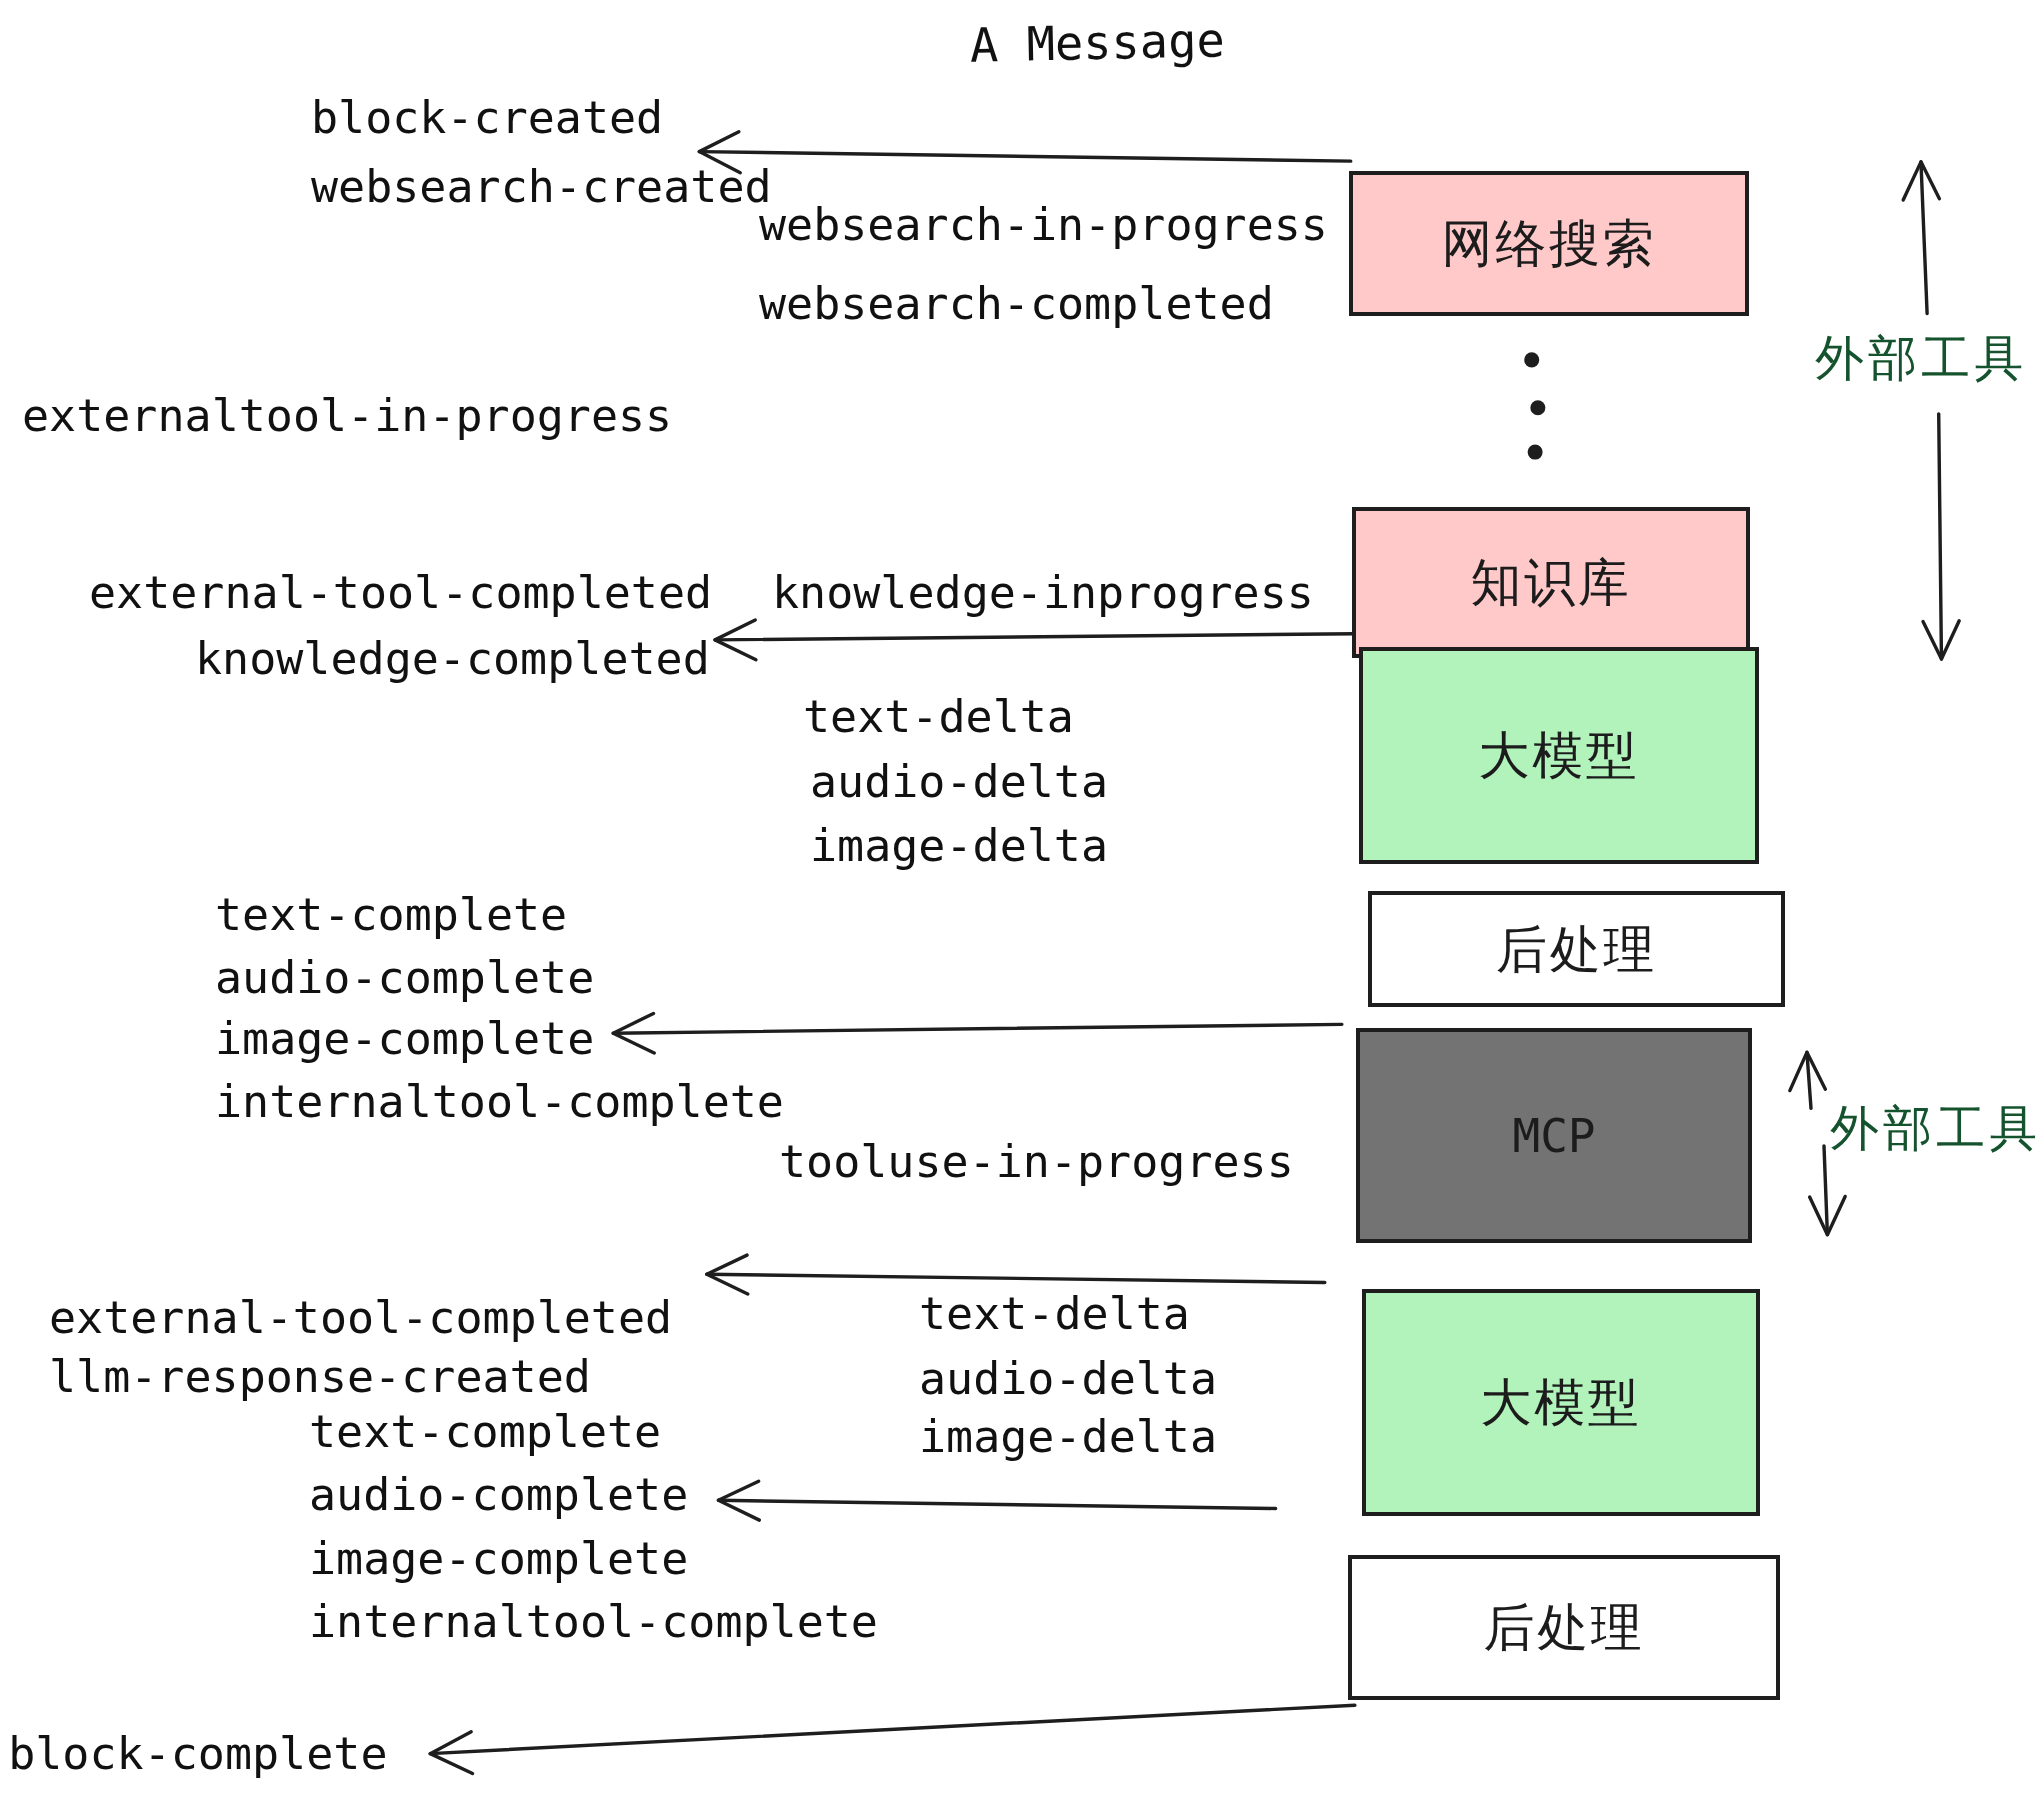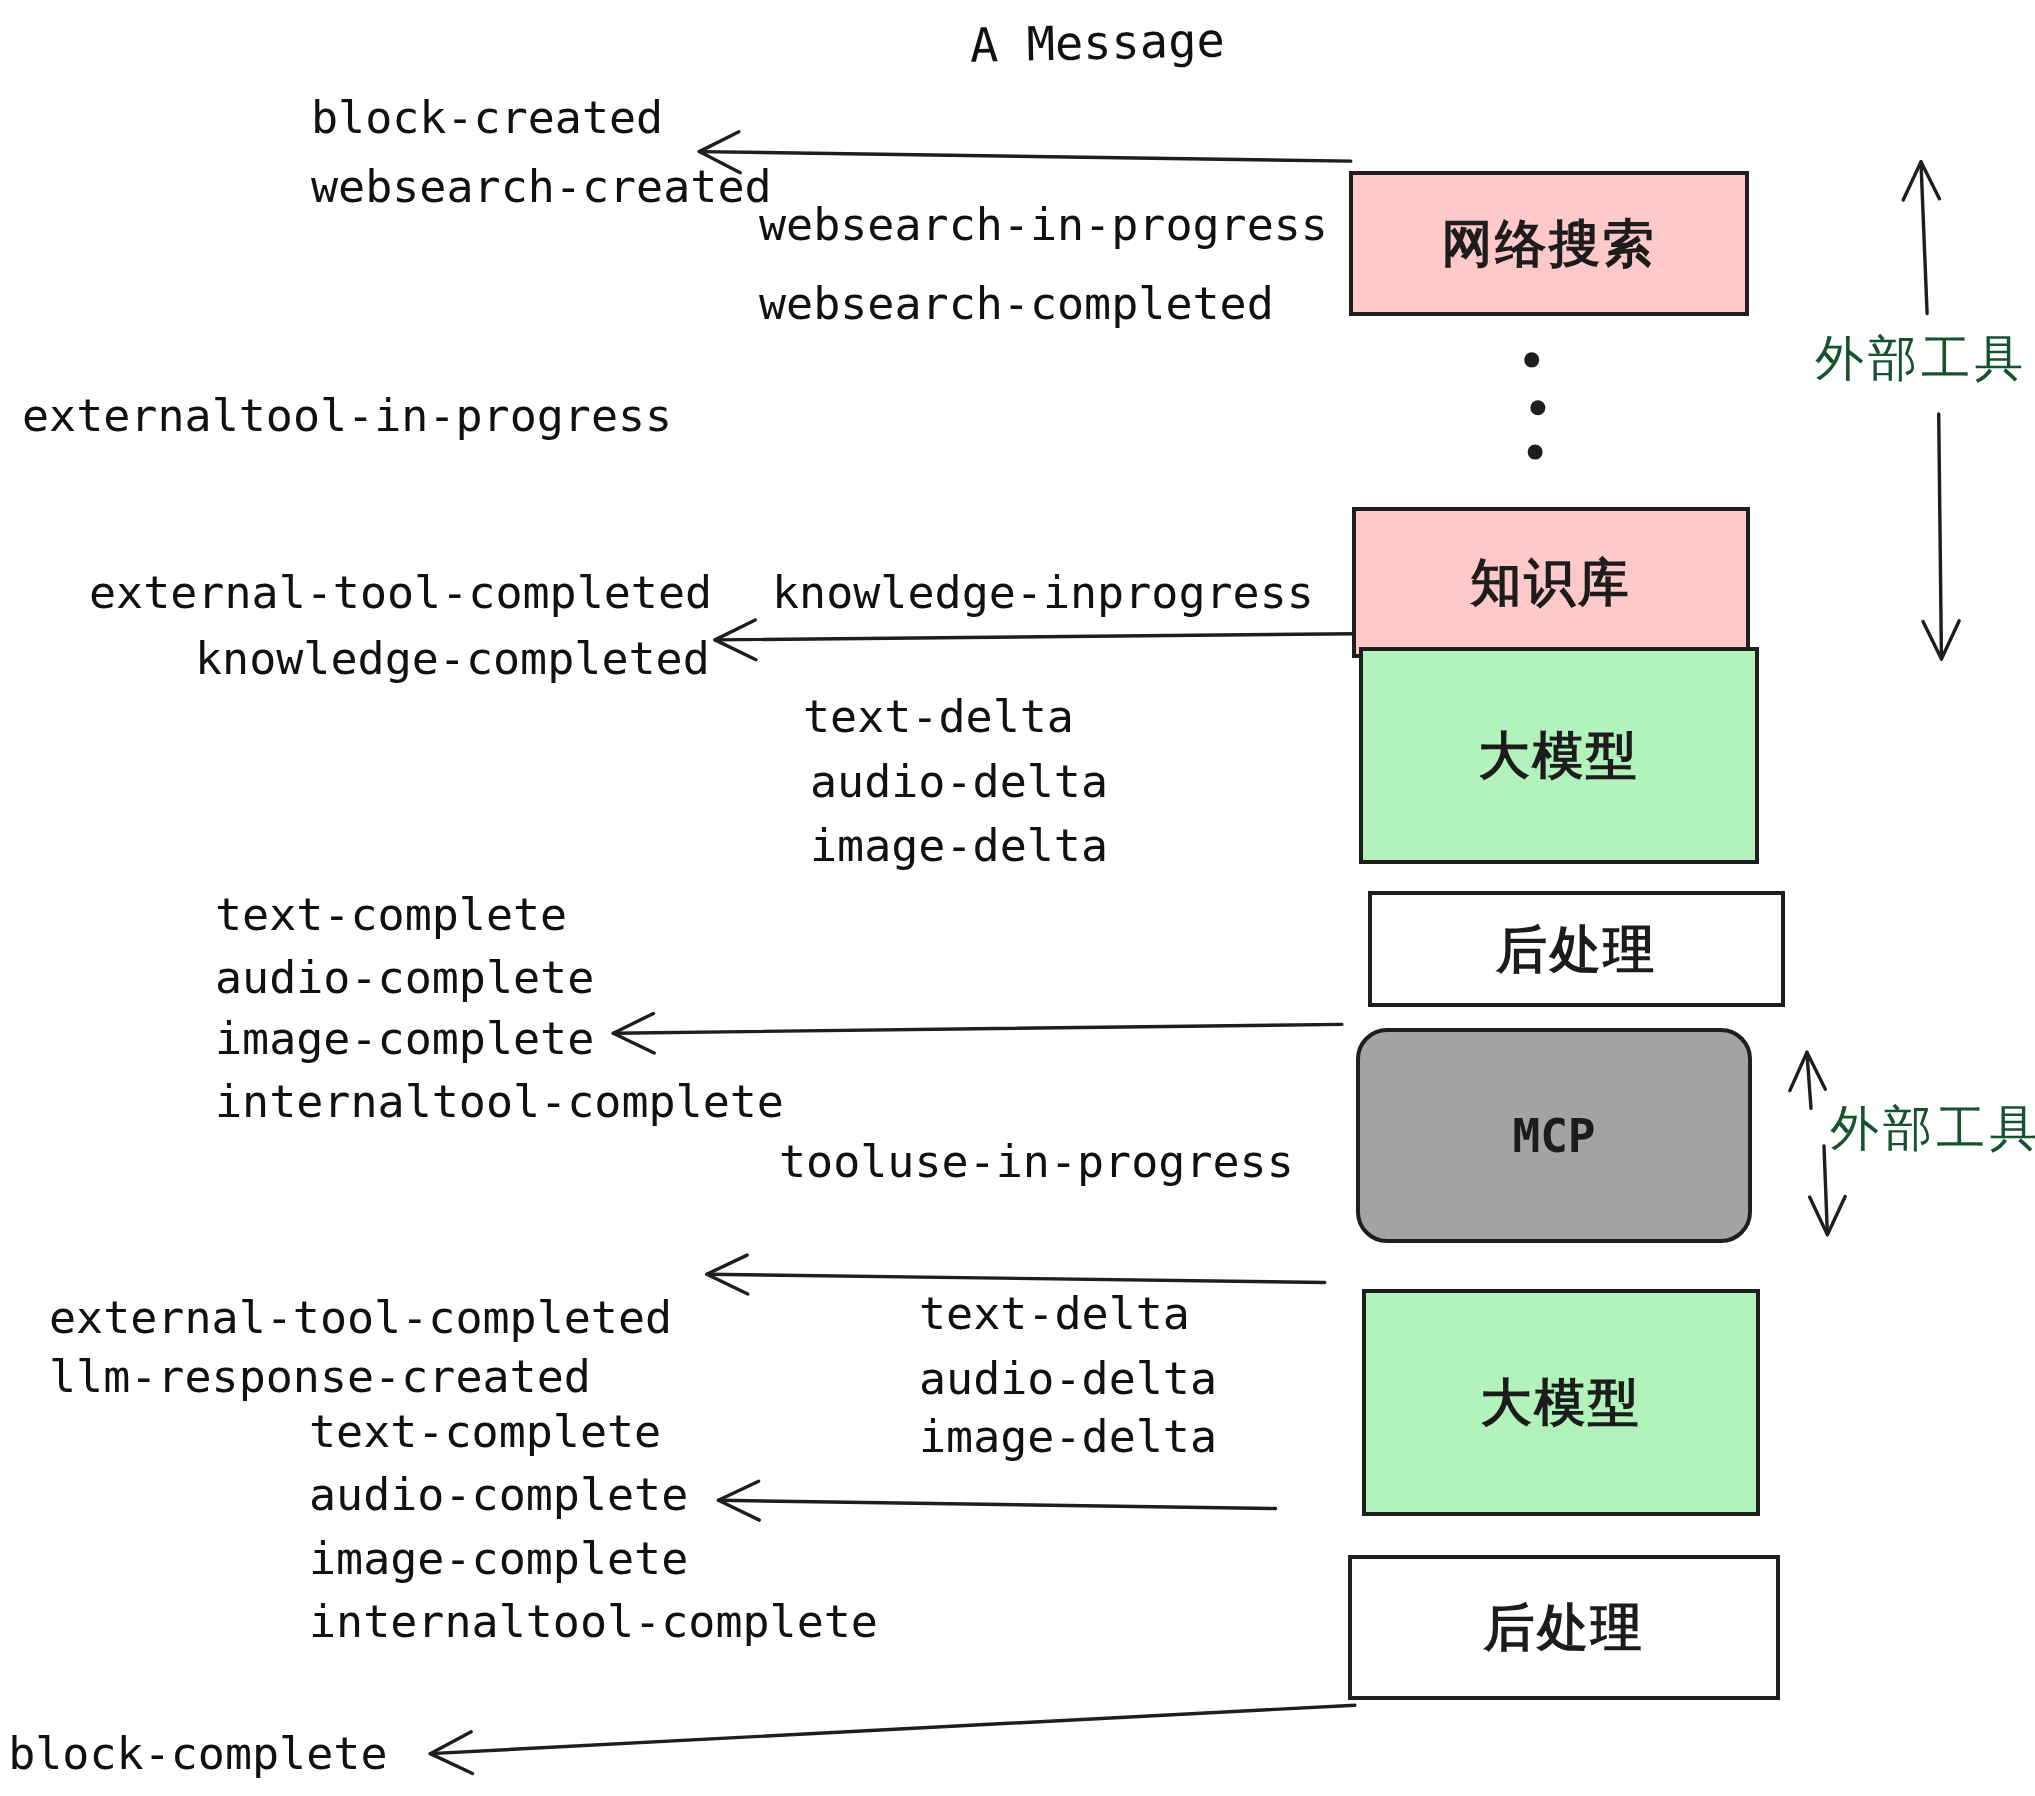--- a/index.html
+++ b/index.html
@@ -23,25 +23,25 @@
     position:absolute;
     font:47px/1 "DejaVu Sans Mono", monospace;
     color:#111111;
     white-space:nowrap;
     transform:rotate(-1.2deg);
   }
   .box{
     position:absolute;
     box-sizing:border-box;
     border:4.1px solid #1e1e1e;
-    display:flex;align-items:center;justify-content:center;font-weight:bold;
+    display:flex;align-items:center;justify-content:center;
   }
   .box.pink{background:#ffc9c9;}
   .box.green{background:#b2f2bb;}
-  .box.yellow{background:#a3a3a3;border-radius:31px;}
+  .box.yellow{background:#737373;}
   .box.white{background:#ffffff;align-items:center;}
   .cn{
     font-family:"DejaVu Sans", sans-serif;
     font-size:51px;line-height:1;color:#1c1c1c;
     letter-spacing:2.7px;
   }
   .mono-big{
     font-family:"DejaVu Sans Mono", monospace;
     font-size:46px;line-height:1;color:#1c1c1c;
   }

